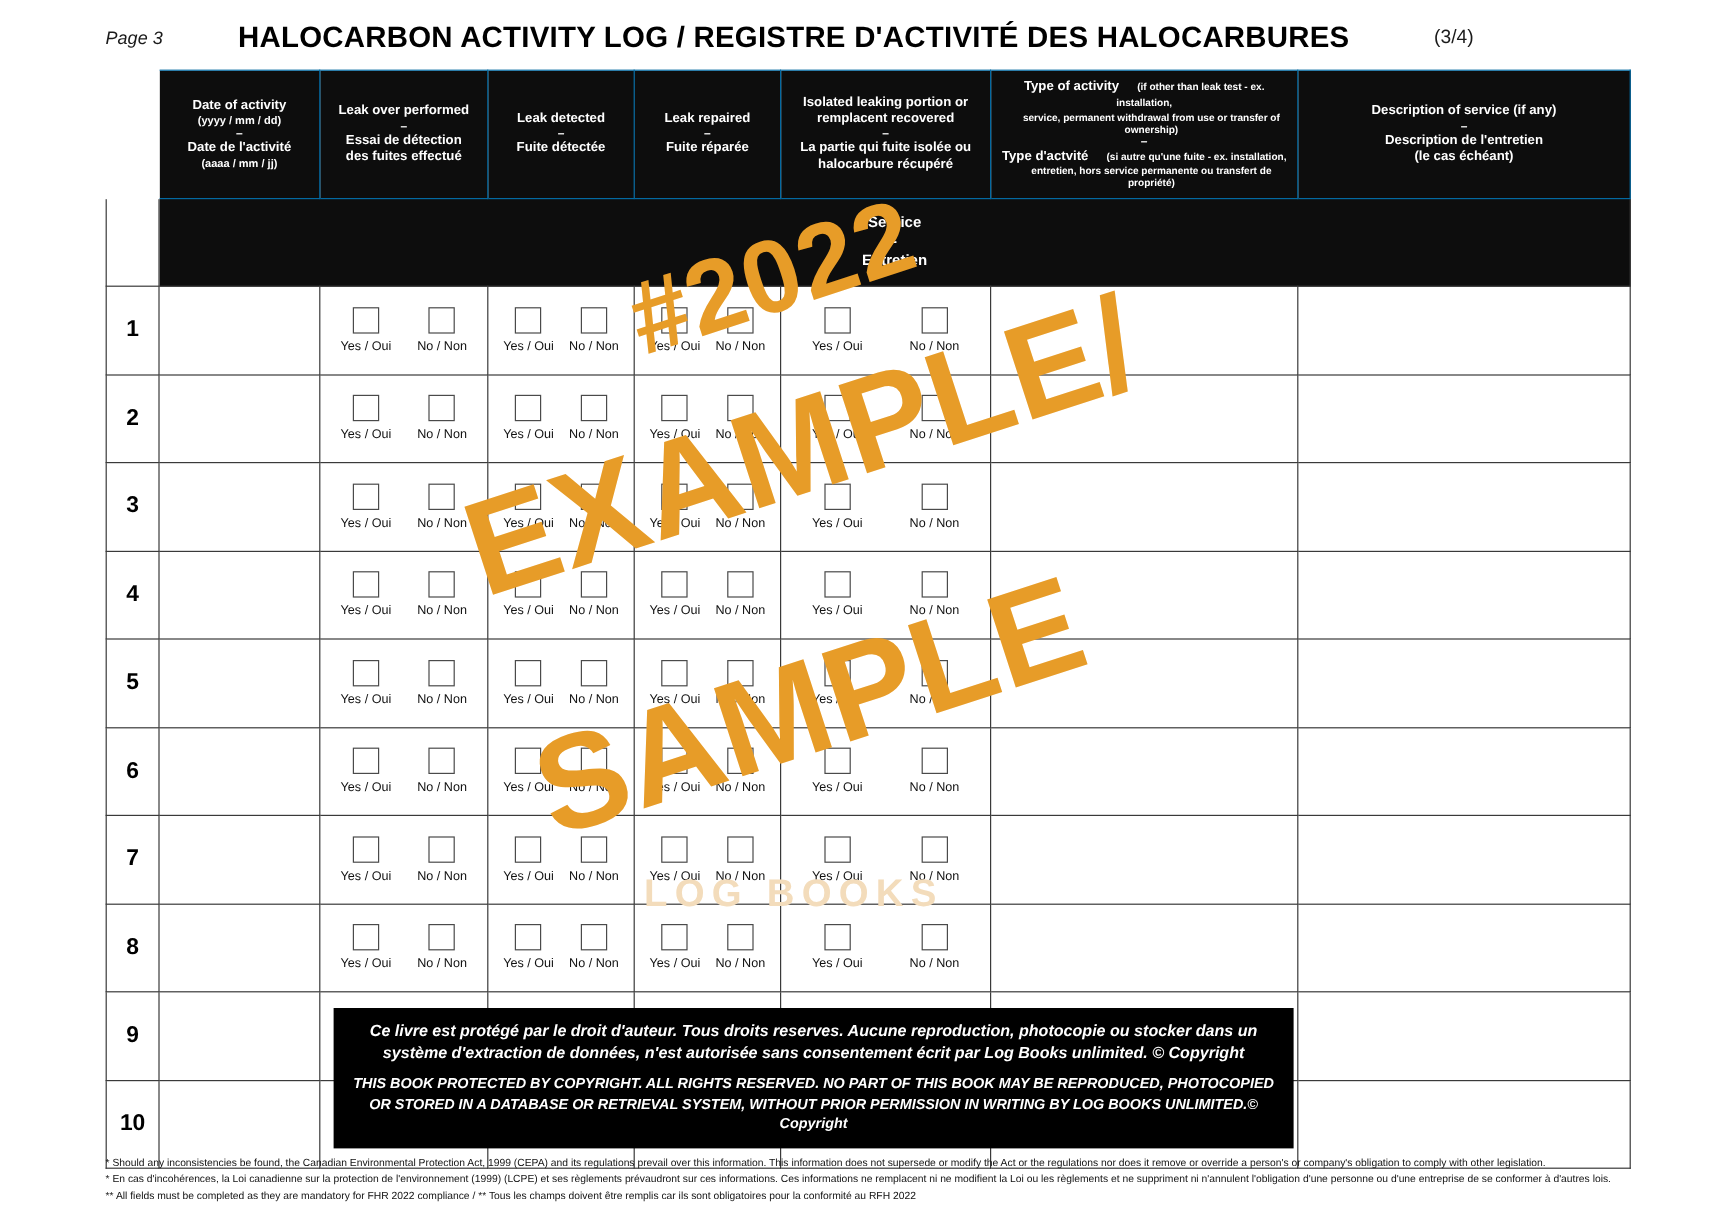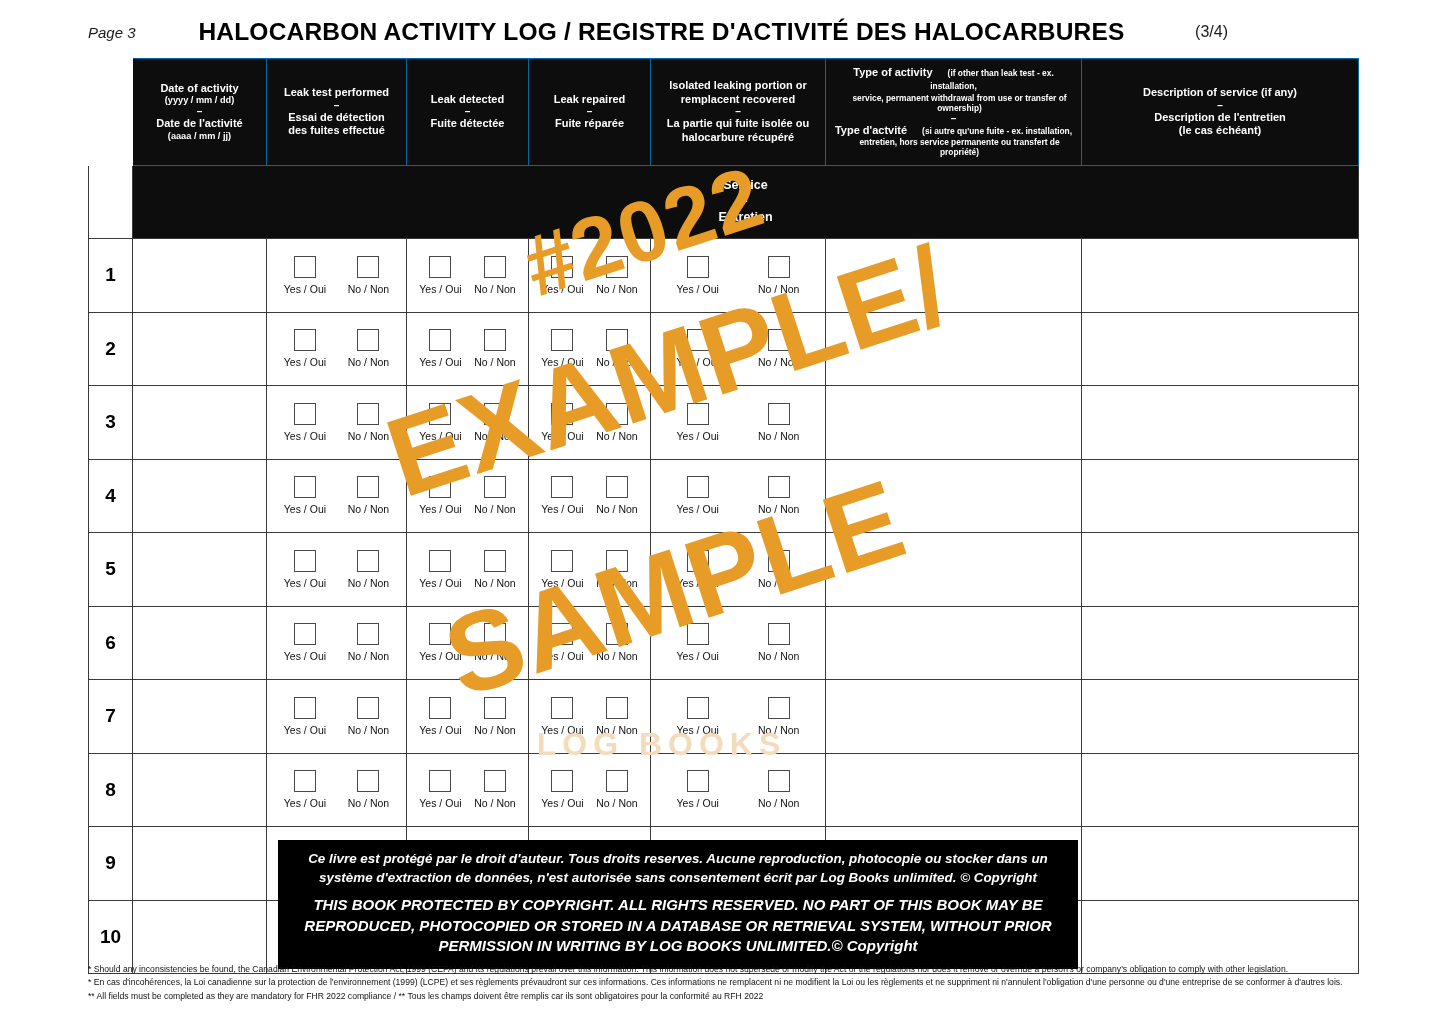--- a/index.html
+++ b/index.html
@@ -195,21 +195,21 @@
     background: #000000;
     color: #ffffff;
     padding: 10px 12px 12px 12px;
     text-align: center;
     font-style: italic;
     font-weight: bold;
     line-height: 1.38;
     font-size: 13.4px;
   }
   .copyright .fr { margin-bottom: 8px; }
-  .copyright .en { font-size: 15px; }
+  .copyright .en { font-size: 12px; }
 
   
   .footnotes {
     position: absolute;
     left: 88px; top: 963px;
     width: 1270px;
     font-size: 8.6px;
     line-height: 1.55;
     color: #111;
   }
@@ -254,21 +254,21 @@
         <tr>
           <th class="rownum-head"></th>
           <th>
             <div>Date of activity</div>
             <div class="sub">(yyyy / mm / dd)</div>
             <div class="dash">–</div>
             <div>Date de l'activité</div>
             <div class="sub">(aaaa / mm / jj)</div>
           </th>
           <th>
-            <div>Leak test performed</div>
+            <div>Leak over performed</div>
             <div class="dash">–</div>
             <div>Essai de détection</div>
             <div>des fuites effectué</div>
           </th>
           <th>
             <div>Leak detected</div>
             <div class="dash">–</div>
             <div>Fuite détectée</div>
           </th>
           <th>

